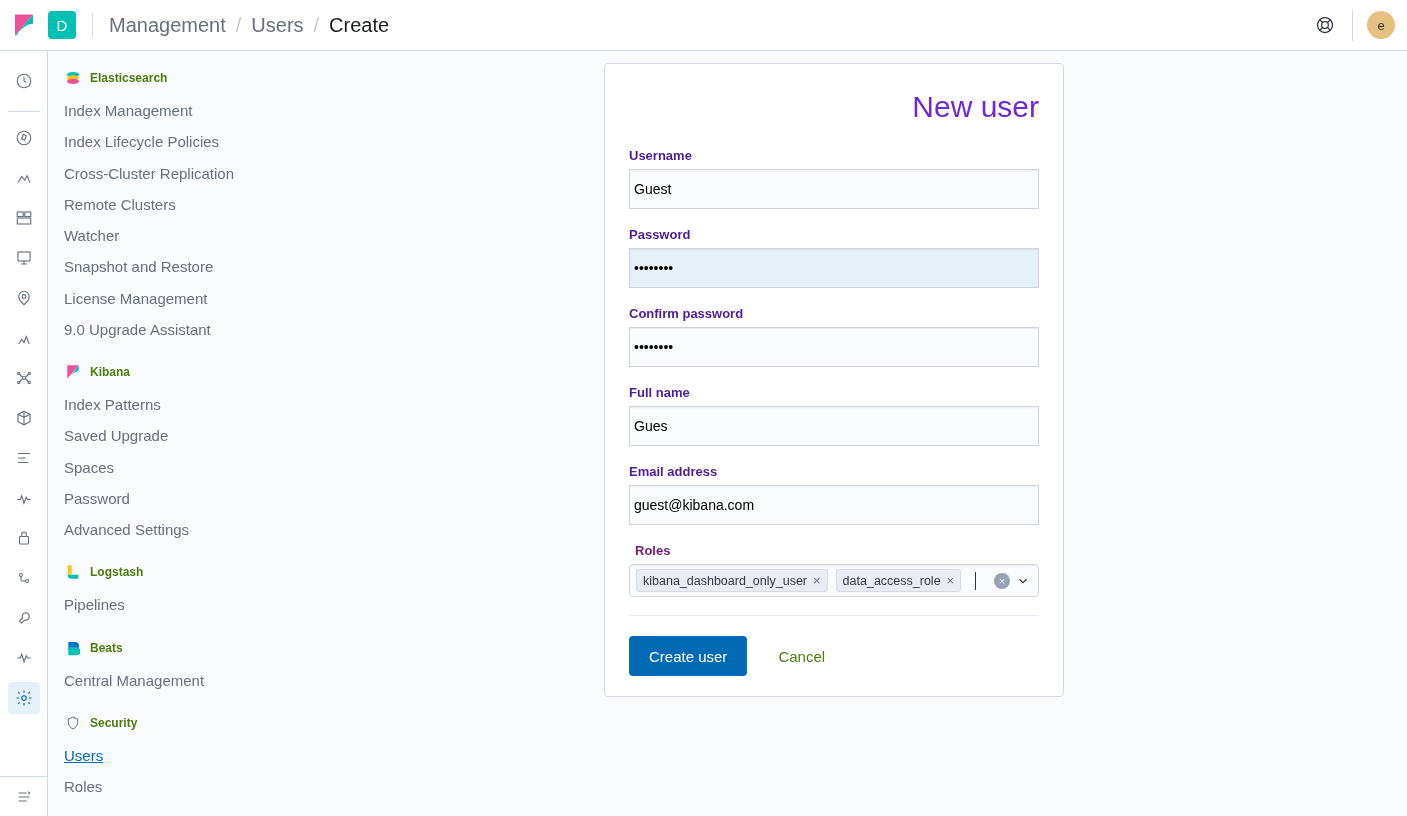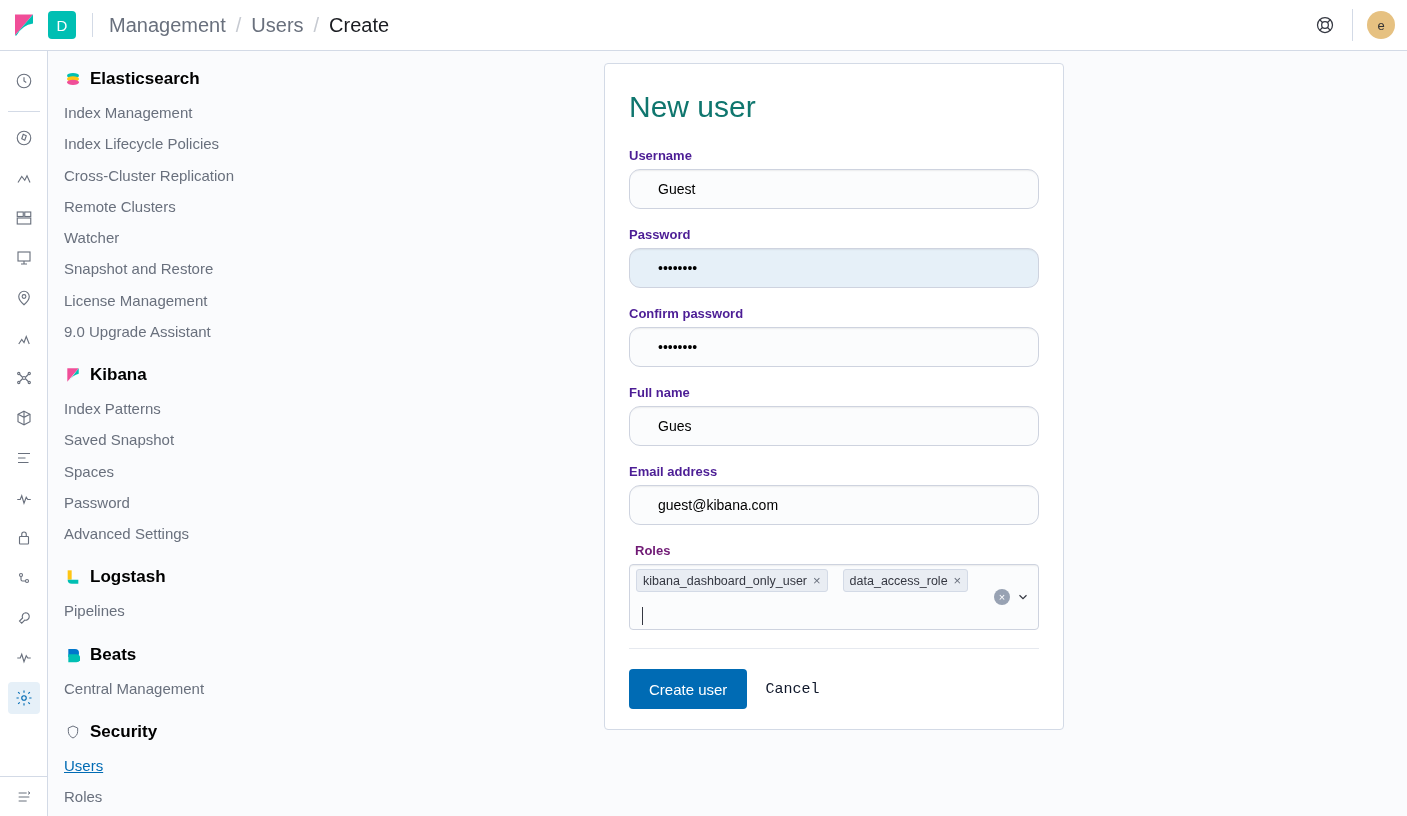--- a/index.html
+++ b/index.html
@@ -76,21 +76,21 @@
   .sidebar {
     position: absolute;
     top: 51px; left: 48px; bottom: 0;
     width: 250px;
     padding: 18px 10px 18px 16px;
     overflow-y: auto;
   }
   .nav-section { margin-bottom: 18px; }
   .nav-heading {
     display: flex; align-items: center;
-    font-size: 17px; font-weight: 700; color: #000000;
+    font-size: 12px; font-weight: 700; color: #4d7c0f;
     margin-bottom: 8px;
   }
   .nav-heading .sec-icon { width: 18px; height: 18px; margin-right: 8px; display:inline-flex; align-items:center; justify-content:center; }
   .nav-link {
     display: block;
     font-size: 15px;
     color: #69707d;
     padding: 4px 0 4px 0px;
     text-decoration: none;
     line-height: 1.55;
@@ -105,71 +105,71 @@
     padding: 12px 0 24px;
   }
   .panel {
     width: 460px;
     margin-left: 306px;
     background: #fff;
     border: 1px solid #d3dae6;
     border-radius: 4px;
     padding: 26px 24px 20px 24px;
   }
-  .panel h1 { font-size: 30px; font-weight: 400; color: #0f766e; margin-bottom: 24px; }
+  .panel h1 { font-size: 30px; font-weight: 400; color: #6d28d9; margin-bottom: 24px; text-align: right; }
   .form-row { margin-bottom: 18px; }
   .form-label { display:block; font-size: 13px; font-weight: 600; color: #4c1d95; margin-bottom: 6px; }
   .form-label.focused { color: #701a75; margin-left: 6px; }
   .form-input {
     width: 100%;
     height: 40px;
     border: 1px solid #ced3df;
-    border-radius: 11px;
+    border-radius: 0;
     background: #fbfcfd;
-    padding: 0 28px;
+    padding: 0 4px;
     font-size: 14px;
     font-family: inherit;
     box-shadow: 0 1px 1px -1px rgba(0,0,0,0.1) inset, 0 3px 2px -2px rgba(0,0,0,0.06) inset;
   }
   .form-input.highlight {
     background: #e6f0f8;
   }
   .combo {
     width: 100%;
     border: 1px solid #ced3df;
     border-radius: 4px;
     background: #fbfcfd;
     padding: 4px 60px 4px 6px;
     position: relative;
-    display: flex; flex-wrap: wrap; gap: 15px;
+    display: flex; flex-wrap: wrap; gap: 8px;
     box-shadow: 0 1px 1px -1px rgba(0,0,0,0.1) inset, 0 3px 2px -2px rgba(0,0,0,0.06) inset;
   }
   .pill {
     display: inline-flex; align-items: center;
     background: #e9edf3;
     border: 1px solid #d3dae6;
     border-radius: 3px;
     font-size: 12.5px; color: #343741;
     padding: 3px 6px;
   }
   .pill .x { margin-left: 6px; color: #69707d; cursor: pointer; font-size: 13px; }
   .combo-caret { position:absolute; right:8px; top:50%; transform: translateY(-50%); display:flex; align-items:center; gap:6px; }
   .combo-clear { width:16px; height:16px; border-radius:50%; background:#98a2b3; color:#fff; display:flex; align-items:center; justify-content:center; font-size:11px; cursor:pointer;}
   .combo svg.chev { color:#343741; }
   .combo-cursor { width:1px; height:18px; background:#343741; align-self:center; margin-left:6px;}
   .divider-line { height:1px; background:#e6e9ef; margin: 18px 0 20px; }
-  .form-actions { display:flex; align-items:center; gap: 18px; }
+  .form-actions { display:flex; align-items:center; gap: 31px; }
   .btn-primary {
     background: #006bb4; color: #fff; border: none;
     height: 40px; padding: 0 20px; font-size: 15px; border-radius: 4px;
     font-family: inherit; cursor: pointer;
   }
   .btn-text {
-    background: transparent; border:none; color: #0f172a; font-size: 15px;
-    cursor: pointer; font-family: Liberation Mono, monospace;
+    background: transparent; border:none; color: #4d7c0f; font-size: 15px;
+    cursor: pointer; font-family: Liberation Sans, sans-serif;
   }
   svg { display:block; }
 </style>
 </head>
 <body>
 
 <div class="header">
   <svg class="logo-k" viewBox="0 0 32 32">
     <path d="M4 2 L28 2 L4 30 Z" fill="#f04e98"></path>
     <path d="M4 30 L28 2 L28 14 Q14 16 6 30 Z" fill="#00bfb3"></path>
@@ -331,21 +331,21 @@
     <div class="nav-heading">
       <span class="sec-icon">
           <svg width="14" height="16" viewBox="0 0 24 28">
             <path d="M2 2h20L2 26z" fill="#f04e98"></path>
             <path d="M22 2v10Q12 14 4 26L22 2z" fill="#00bfb3"></path>
           </svg>
         </span>
       <span>Kibana</span>
     </div>
     <a class="nav-link">Index Patterns</a>
-    <a class="nav-link">Saved Snapshot</a>
+    <a class="nav-link">Saved Upgrade</a>
     <a class="nav-link">Spaces</a>
     <a class="nav-link">Password</a>
     <a class="nav-link">Advanced Settings</a>
   </div>
 
   <div class="nav-section">
     <div class="nav-heading">
       <span class="sec-icon">
           <svg width="14" height="16" viewBox="0 0 20 24">
             <rect x="2" y="2" width="6" height="14" fill="#fec514"></rect>

